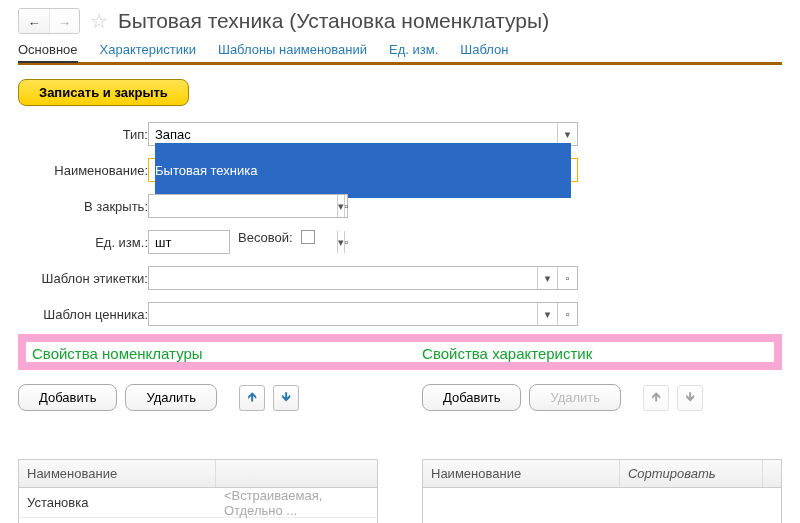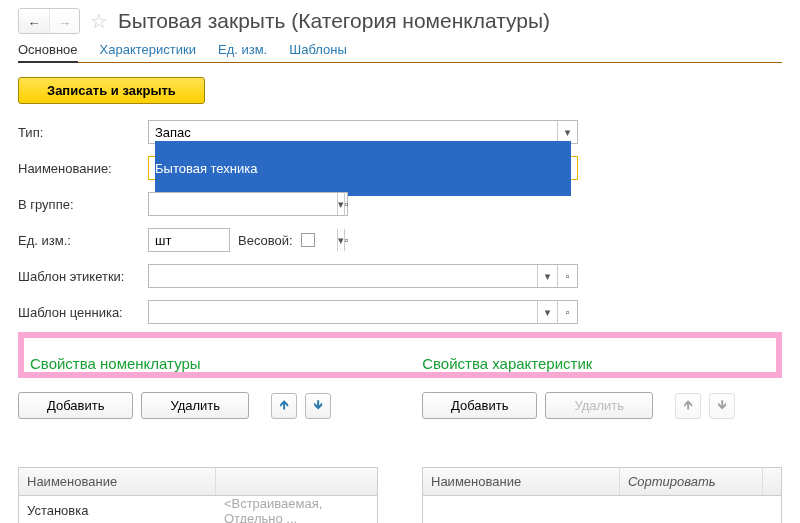--- a/index.html
+++ b/index.html
@@ -17,54 +17,54 @@
   .titlebar { display: flex; align-items: center; gap: 10px; margin-bottom: 8px; }
   .nav-btns { display: flex; border: 1px solid #ccc; border-radius: 3px; overflow: hidden; }
   .nav-btn {
     width: 30px; height: 24px; display: flex; align-items: center; justify-content: center;
     background: linear-gradient(#fff,#f2f2f2); cursor: pointer;
   }
   .nav-btn + .nav-btn { border-left: 1px solid #ccc; }
   .nav-btn.disabled { opacity: 0.45; }
   .star-icon { color: #ccc; font-size: 20px; }
   .page-title { font-size: 21px; color: #4a4a4a; }
-  .tabs { display: flex; gap: 22px; border-bottom: 1px solid #a16207; padding-bottom: 1px; margin-bottom: 14px; }
+  .tabs { display: flex; gap: 22px; border-bottom: 3px solid #a16207; padding-bottom: 1px; margin-bottom: 14px; }
   .tab { color: #2a7ab0; cursor: pointer; padding-bottom: 4px; }
   .tab.active { color: #333; text-decoration: none; border-bottom: 2px solid #333; margin-bottom: -2px; }
   .btnbar { display: flex; gap: 10px; margin-bottom: 16px; }
   .btn {
-    border: 1px solid #aaa; border-radius: 3px; padding: 5px 28px; cursor: pointer;
+    border: 1px solid #aaa; border-radius: 8px; padding: 5px 20px; cursor: pointer;
     background: linear-gradient(#fff,#f2f2f2); font-size: 13px;
   }
   .btn.primary {
     background: linear-gradient(#ffe34f,#ffd000); border-color: #a38600; font-weight: bold;
   }
   .btn.disabled { color: #bbb; }
   .form-grid { display: grid; grid-template-columns: 130px 1fr; row-gap: 12px; align-items: center; margin-bottom: 8px;}
-  .form-label { color: #333; }
-  .input-wrap { display: flex; align-items: center; gap: 8px; }
+  .form-label { color: #333; text-align: right; }
+  .input-wrap { display: flex; gap: 8px; }
   .field {
     display: flex; align-items: center; border: 1px solid #bbb; height: 24px; background: #fff;
   }
   .field input {
     border: none; outline: none; flex: 1; padding: 0 6px; font-size: 13px; height: 100%; background: transparent;
   }
   .field .dd, .field .open {
     width: 20px; height: 100%; display: flex; align-items: center; justify-content: center;
     border-left: 1px solid #ccc; cursor: pointer; color: #555; font-size: 11px;
   }
   .field.wide { width: 430px; }
   .field.mid { width: 200px; }
   .field.sm { width: 82px; }
   .name-field { width: 430px; border: 1px solid #f0b400; }
   .name-sel { background: #2a6ac4; color: #fff; padding: 20px 0; display: inline-block; width: 100%; }
   .name-inner { flex:1; padding: 0 6px; font-size: 13px; }
   .checkbox { width: 14px; height: 14px; border: 1px solid #999; display:inline-block; vertical-align: middle; }
 
-  .props-wrap { border: 6px solid #f9a8d4; padding: 17px 6px 0 6px; margin-bottom: 6px; display: flex; }
+  .props-wrap { border: 8px solid #f9a8d4; padding: 3px 6px 0 6px; margin-bottom: 6px; display: flex; }
   .props-title { color: #17a033; font-size: 15px; flex: 1; }
   .props-cols { display: flex; gap: 44px; }
   .props-col { flex: 1; }
   .props-toolbar { display: flex; gap: 8px; align-items: center; margin: 8px 0; }
   .icon-btn {
     width: 26px; height: 26px; border: 1px solid #bbb; border-radius: 3px;
     display: flex; align-items: center; justify-content: center; cursor: pointer;
     background: linear-gradient(#fff,#f2f2f2); font-size: 13px;
   }
   .icon-btn.disabled { opacity: 0.45; }
@@ -96,28 +96,29 @@
   <div class="titlebar">
     <div class="nav-btns">
       <div class="nav-btn">
           <span>←</span>
         </div>
       <div class="nav-btn disabled">
           <span>→</span>
         </div>
     </div>
     <span class="star-icon">☆</span>
-    <span class="page-title">Бытовая закрыть (Категория номенклатуры)</span>
+    <span class="page-title">Бытовая техника (Установка номенклатуры)</span>
   </div>
 
   <div class="tabs">
     <span class="tab active">Основное</span>
     <span class="tab">Характеристики</span>
+    <span class="tab">Шаблоны наименований</span>
     <span class="tab">Ед. изм.</span>
-    <span class="tab">Шаблоны</span>
+    <span class="tab">Шаблон</span>
   </div>
 
   <div class="btnbar">
     <button class="btn primary">Записать и закрыть</button>
   </div>
 
   <div class="form-grid">
     <div class="form-label">Тип:</div>
     <div class="input-wrap">
       <div class="field wide">
@@ -126,21 +127,21 @@
       </div>
     </div>
 
     <div class="form-label">Наименование:</div>
     <div class="input-wrap">
       <div class="field name-field">
         <div class="name-inner"><span class="name-sel">Бытовая техника</span></div>
       </div>
     </div>
 
-    <div class="form-label">В группе:</div>
+    <div class="form-label">В закрыть:</div>
     <div class="input-wrap">
       <div class="field mid">
         <input value="" style="">
         <div class="dd">▾</div>
         <div class="open">▫</div>
       </div>
     </div>
 
     <div class="form-label">Ед. изм.:</div>
     <div class="input-wrap">

